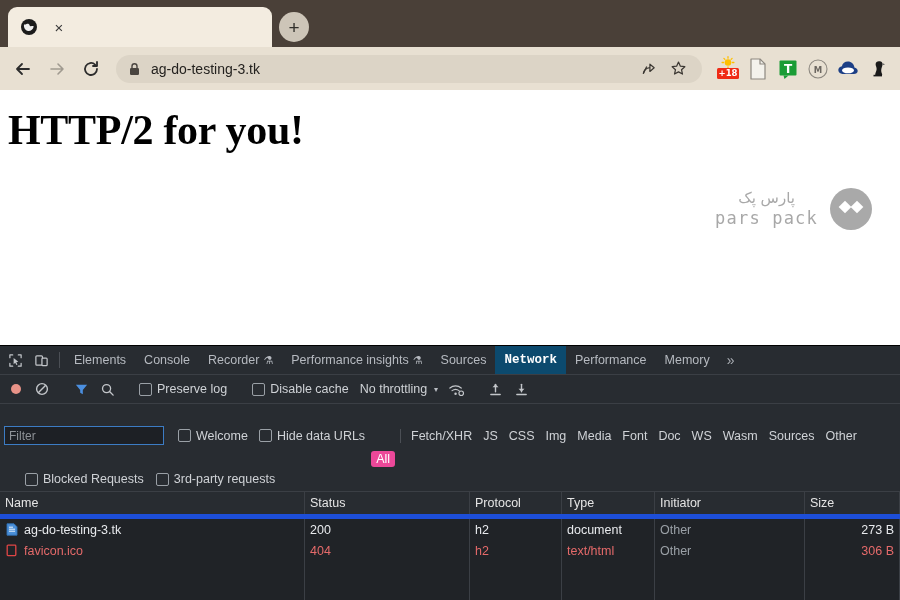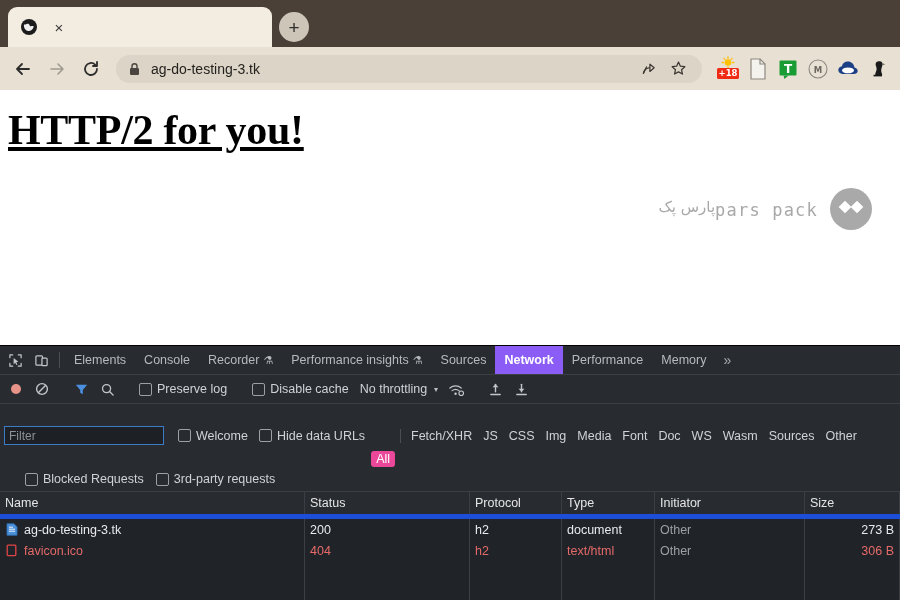--- a/index.html
+++ b/index.html
@@ -182,34 +182,33 @@
   .page-h1 {
     margin: 0;
     position: absolute;
     left: 8px;
     top: 16px;
     font-family: "Liberation Serif", "DejaVu Serif", serif;
     font-size: 42px;
     font-weight: bold;
     color: #000000;
     letter-spacing: -0.3px;
-    text-decoration: underline;
   }
   .brand {
     position: absolute;
     right: 28px;
     top: 98px;
     display: flex;
     align-items: center;
     gap: 12px;
   }
   .brand-text {
     display: flex;
-    flex-direction: row;
-    align-items: flex-end;
+    flex-direction: column;
+    align-items: center;
     line-height: 1;
   }
   .brand-fa {
     font-size: 15px;
     color: #a8a8a8;
     direction: rtl;
     letter-spacing: 0.5px;
     margin-bottom: 4px;
     font-family: "DejaVu Sans", sans-serif;
   }
@@ -264,23 +263,24 @@
   .dt-tab {
     display: flex;
     align-items: center;
     padding: 0 9px;
     font-size: 12.5px;
     color: #b6bac0;
     white-space: nowrap;
     gap: 4px;
   }
   .dt-tab.active {
-    background: #8b5cf6;
+    background: #0c4a6e;
     color: #ffffff;
     font-weight: bold;
+    font-family: Liberation Mono, monospace;
   }
   .dt-tab .exp {
     font-size: 11px;
     color: #b6bac0;
   }
   .dt-more {
     display: flex;
     align-items: center;
     padding: 0 8px;
     color: #a9adb3;

